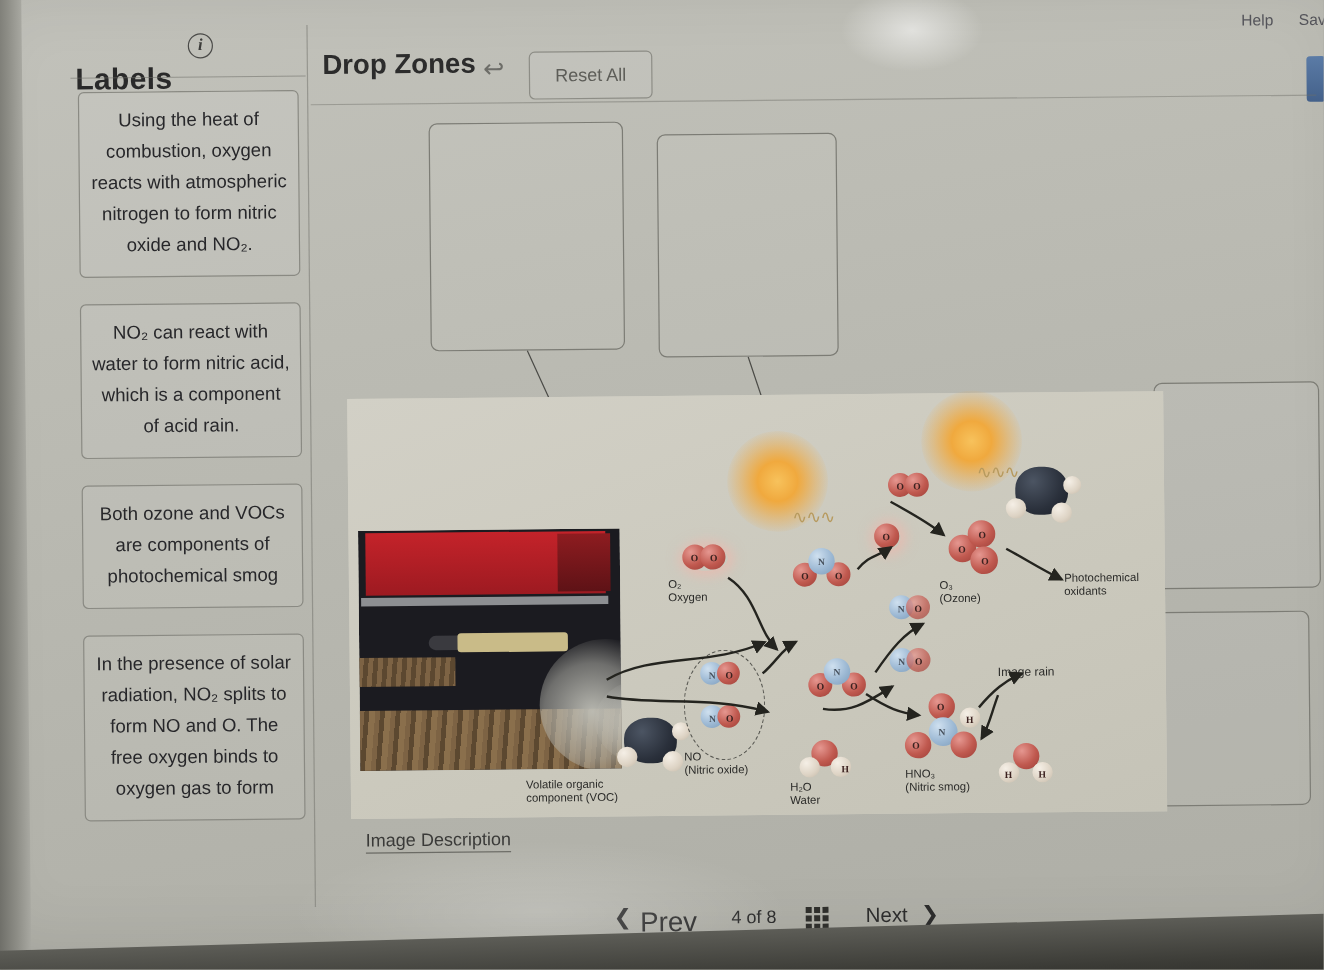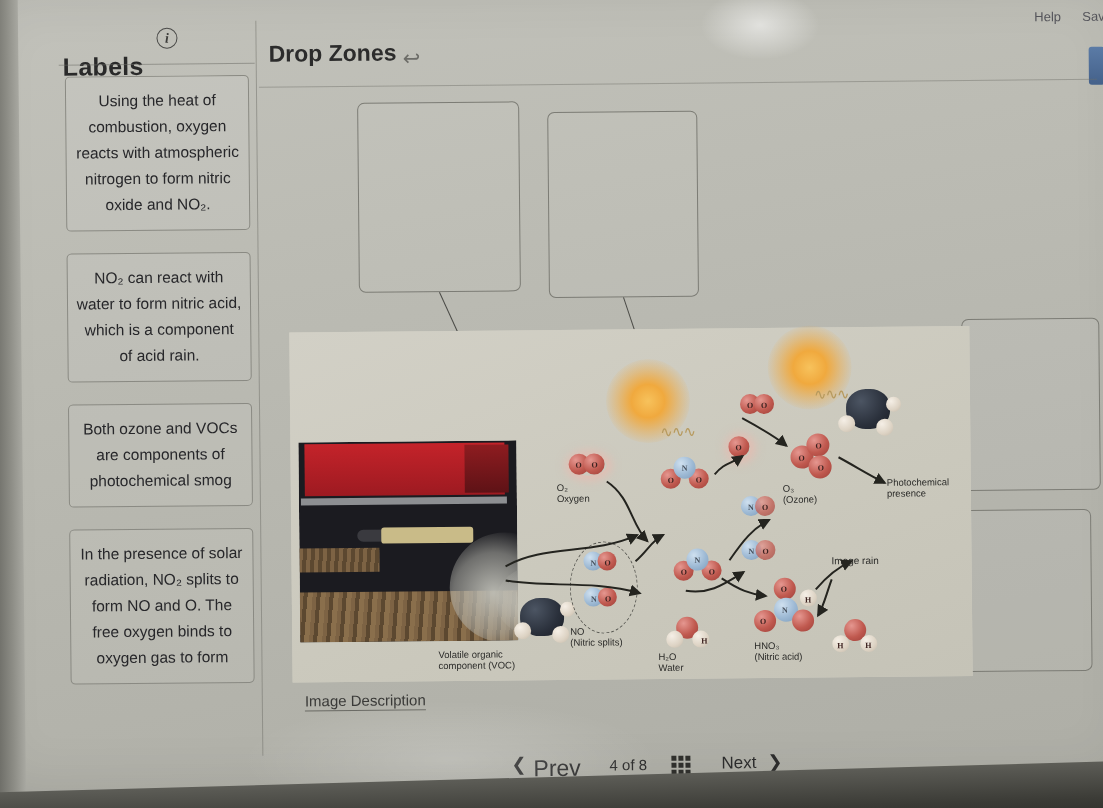--- a/index.html
+++ b/index.html
@@ -221,20 +221,21 @@
 <div id="photo-root">
   <div class="page-surface"></div>
 
   <div id="app">
 
     <div class="hdr-labels">Labels</div>
     <div class="info-icon">i</div>
 
     <div class="hdr-dropzones">Drop Zones</div>
     <div class="undo-icon">↩</div>
+    <div class="reset-btn">Reset All</div>
 
     <div class="hdr-help">Help</div>
     <div class="hdr-save">Sav</div>
     <div class="blue-chip"></div>
 
     <div class="div-h-left"></div>
     <div class="div-h-right"></div>
     <div class="div-v"></div>
 
     <div id="labels-pane">
@@ -333,21 +334,21 @@
       <div class="atom n" style="left:292px; top:222px; width:19px; height:19px;"></div>
       <div class="atom o" style="left:306px; top:222px; width:19px; height:19px;"></div>
       <div class="atom-lbl light" style="left:299px; top:229px;">N</div>
       <div class="atom-lbl" style="left:313px; top:229px;">O</div>
       <div class="atom n" style="left:292px; top:258px; width:19px; height:19px;"></div>
       <div class="atom o" style="left:306px; top:258px; width:19px; height:19px;"></div>
       <div class="atom-lbl light" style="left:299px; top:265px;">N</div>
       <div class="atom-lbl" style="left:313px; top:265px;">O</div>
       <div class="mol-label" style="left:278px; top:296px; width:70px;">
         <span>NO</span><br>
-        <span>(Nitric splits)</span>
+        <span>(Nitric oxide)</span>
       </div>
 
       <div class="atom n" style="left:450px; top:168px; width:20px; height:20px;"></div>
       <div class="atom o" style="left:464px; top:168px; width:20px; height:20px; opacity:.75;"></div>
       <div class="atom-lbl light" style="left:457px; top:175px;">N</div>
       <div class="atom-lbl" style="left:471px; top:175px;">O</div>
 
       <div class="atom n" style="left:450px; top:212px; width:20px; height:20px;"></div>
       <div class="atom o" style="left:464px; top:212px; width:20px; height:20px; opacity:.75;"></div>
       <div class="atom-lbl light" style="left:457px; top:219px;">N</div>
@@ -373,32 +374,32 @@
       <div class="atom n" style="left:482px; top:270px; width:24px; height:24px;"></div>
       <div class="atom o" style="left:462px; top:282px; width:22px; height:22px;"></div>
       <div class="atom o" style="left:500px; top:282px; width:22px; height:22px;"></div>
       <div class="atom h" style="left:508px; top:262px; width:17px; height:17px;"></div>
       <div class="atom-lbl" style="left:489px; top:257px;">O</div>
       <div class="atom-lbl light" style="left:490px; top:278px;">N</div>
       <div class="atom-lbl" style="left:468px; top:289px;">O</div>
       <div class="atom-lbl" style="left:513px; top:268px;">H</div>
       <div class="mol-label" style="left:462px; top:312px; width:70px;">
         <span>HNO₃</span><br>
-        <span>(Nitric acid)</span>
+        <span>(Nitric smog)</span>
       </div>
 
       <div class="atom o" style="left:552px; top:292px; width:22px; height:22px;"></div>
       <div class="atom h" style="left:540px; top:308px; width:17px; height:17px;"></div>
       <div class="atom h" style="left:568px; top:308px; width:17px; height:17px;"></div>
       <div class="atom-lbl" style="left:545px; top:314px;">H</div>
       <div class="atom-lbl" style="left:573px; top:314px;">H</div>
 
       <div class="mol-label" style="left:596px; top:150px; width:74px; text-align:left;">
         <span>Photochemical</span><br>
-        <span>presence</span>
+        <span>oxidants</span>
       </div>
       <div class="mol-label" style="left:540px; top:228px; width:70px; text-align:left; font-size:10px;">
         <span>Image rain</span>
       </div>
 
       <svg width="680" height="350" style="position:absolute; left:0; top:0; pointer-events:none;">
         <defs>
           <marker id="ah" markerWidth="7" markerHeight="7" refX="5" refY="3" orient="auto">
             <path d="M0,0 L6,3 L0,6 z" fill="#24241f"></path>
           </marker>

